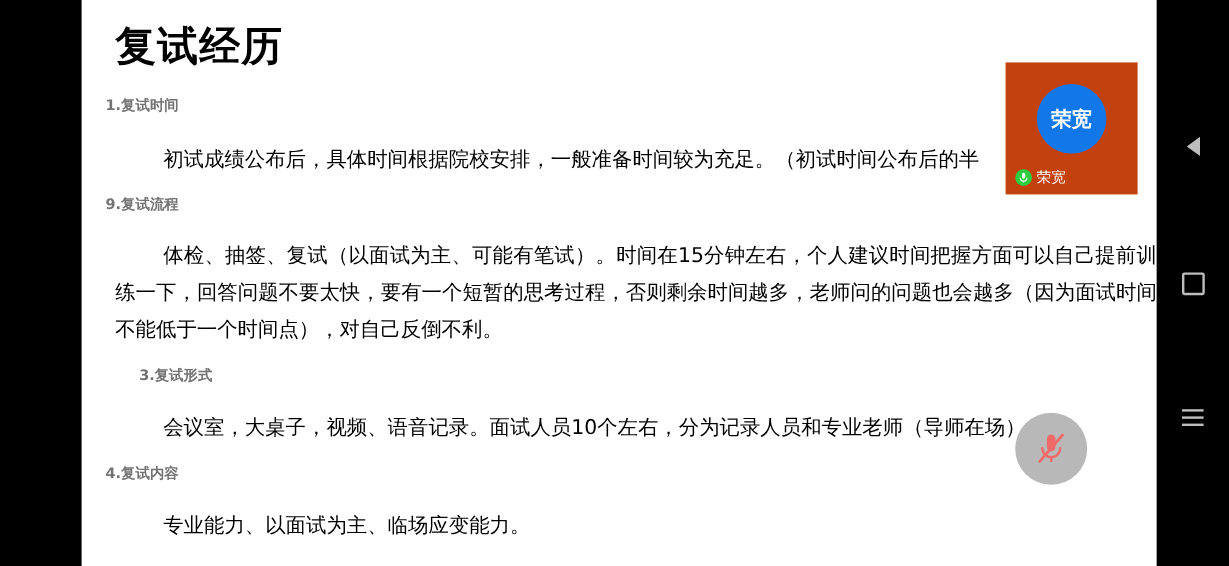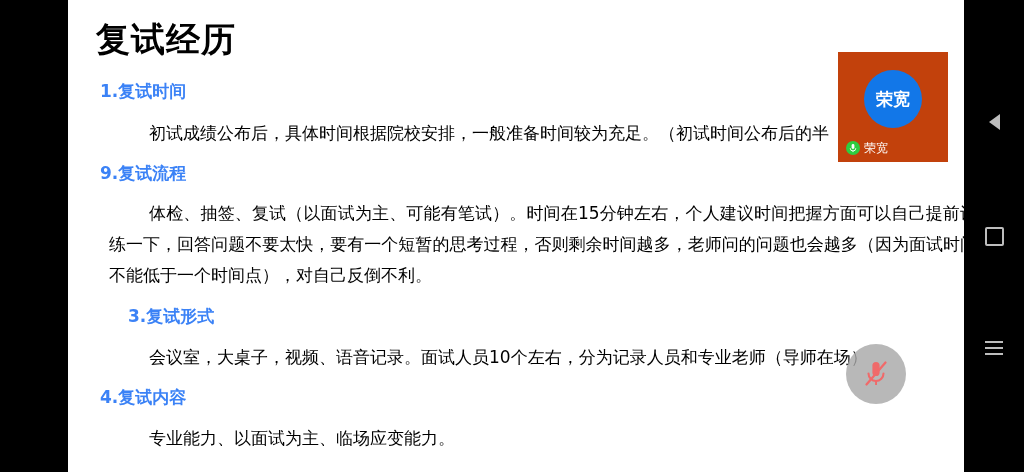--- a/index.html
+++ b/index.html
@@ -42,36 +42,35 @@
     left: 28px;
     top: 18px;
     font-size: 34px;
     font-weight: bold;
     color: #000000;
     letter-spacing: 1px;
     line-height: 1.25;
   }
   .heading {
     position: absolute;
-    left: 32px;
-    font-size: 17px;
+    left: 20px;
+    font-size: 12px;
     font-weight: bold;
-    color: #3b82f6;
+    color: #737373;
     white-space: nowrap;
   }
   .para {
     position: absolute;
     left: 28px;
     width: 868px;
     font-size: 17px;
     color: #000000;
     line-height: 31px;
     text-align: justify;
     text-indent: 40px;
-    margin-left: 13px;
   }
   .h1-time { top: 80px; }
   .p-time  { top: 118px; }
   .h2-flow { top: 162px; }
   .p-flow  { top: 198px; }
   .h3-form { top: 305px; margin-left: 28px; }
   .p-form  { top: 342px; }
   .h4-cont { top: 386px; }
   .p-cont  { top: 423px; }
 

